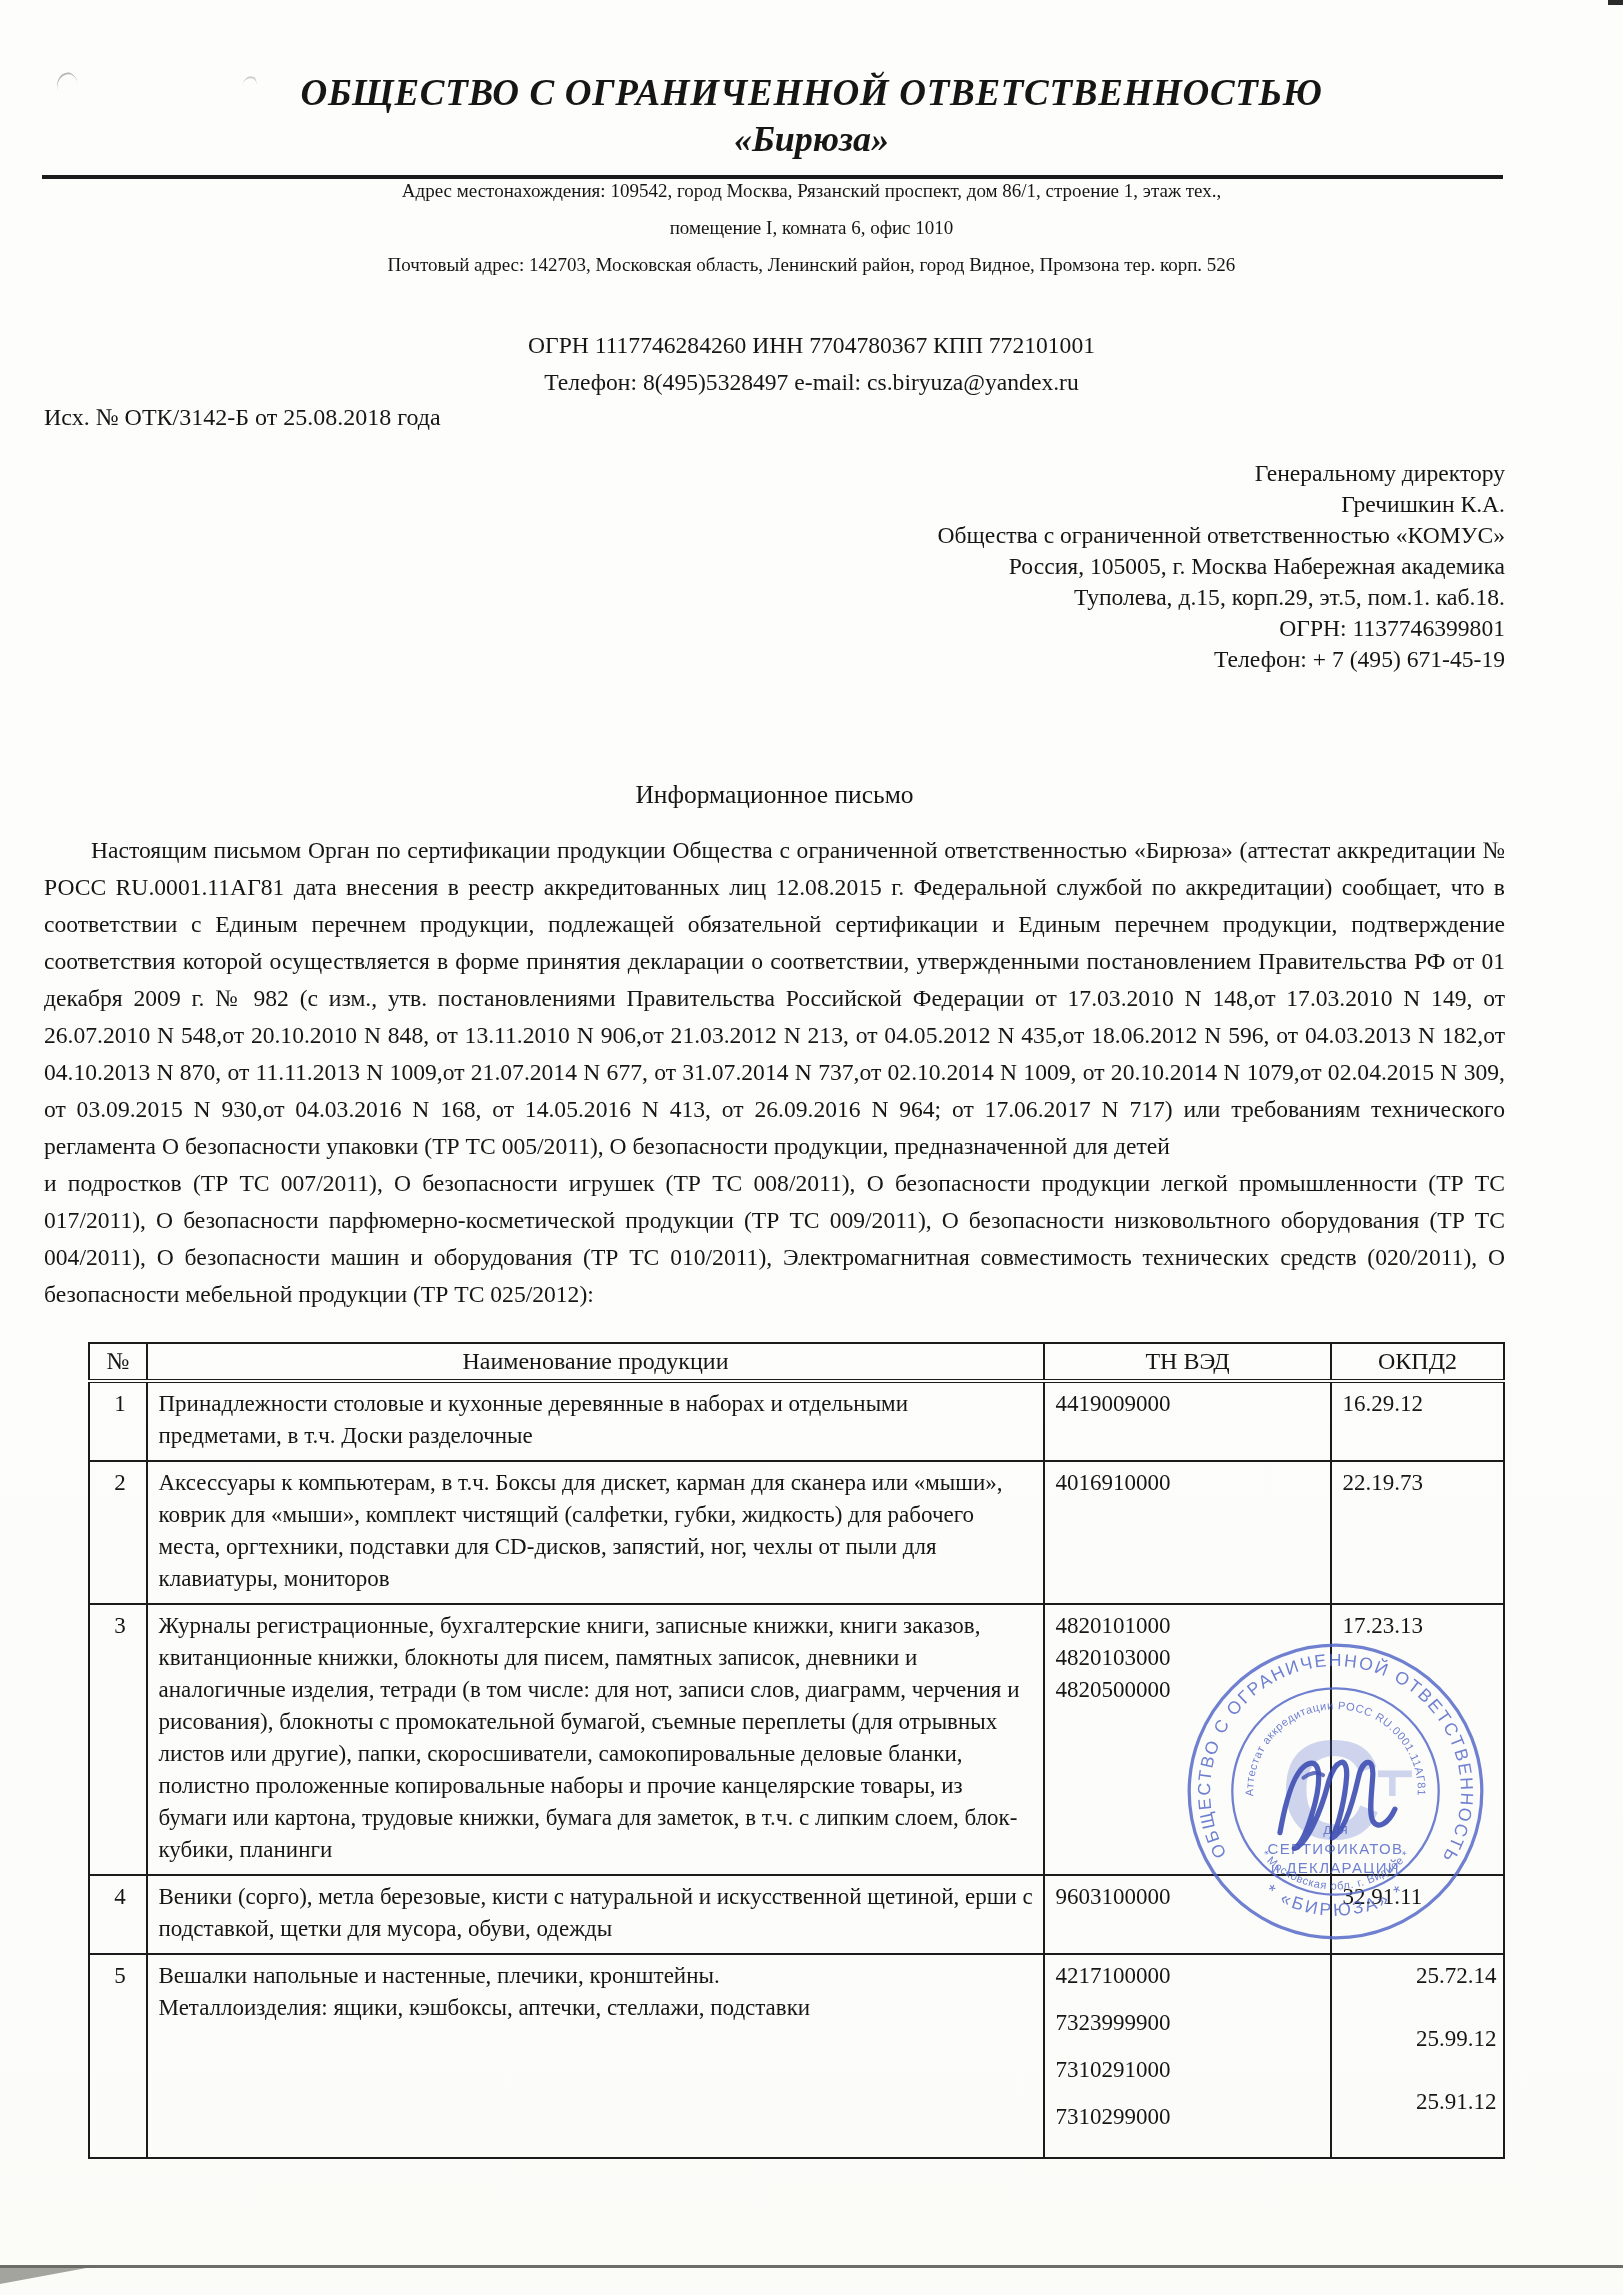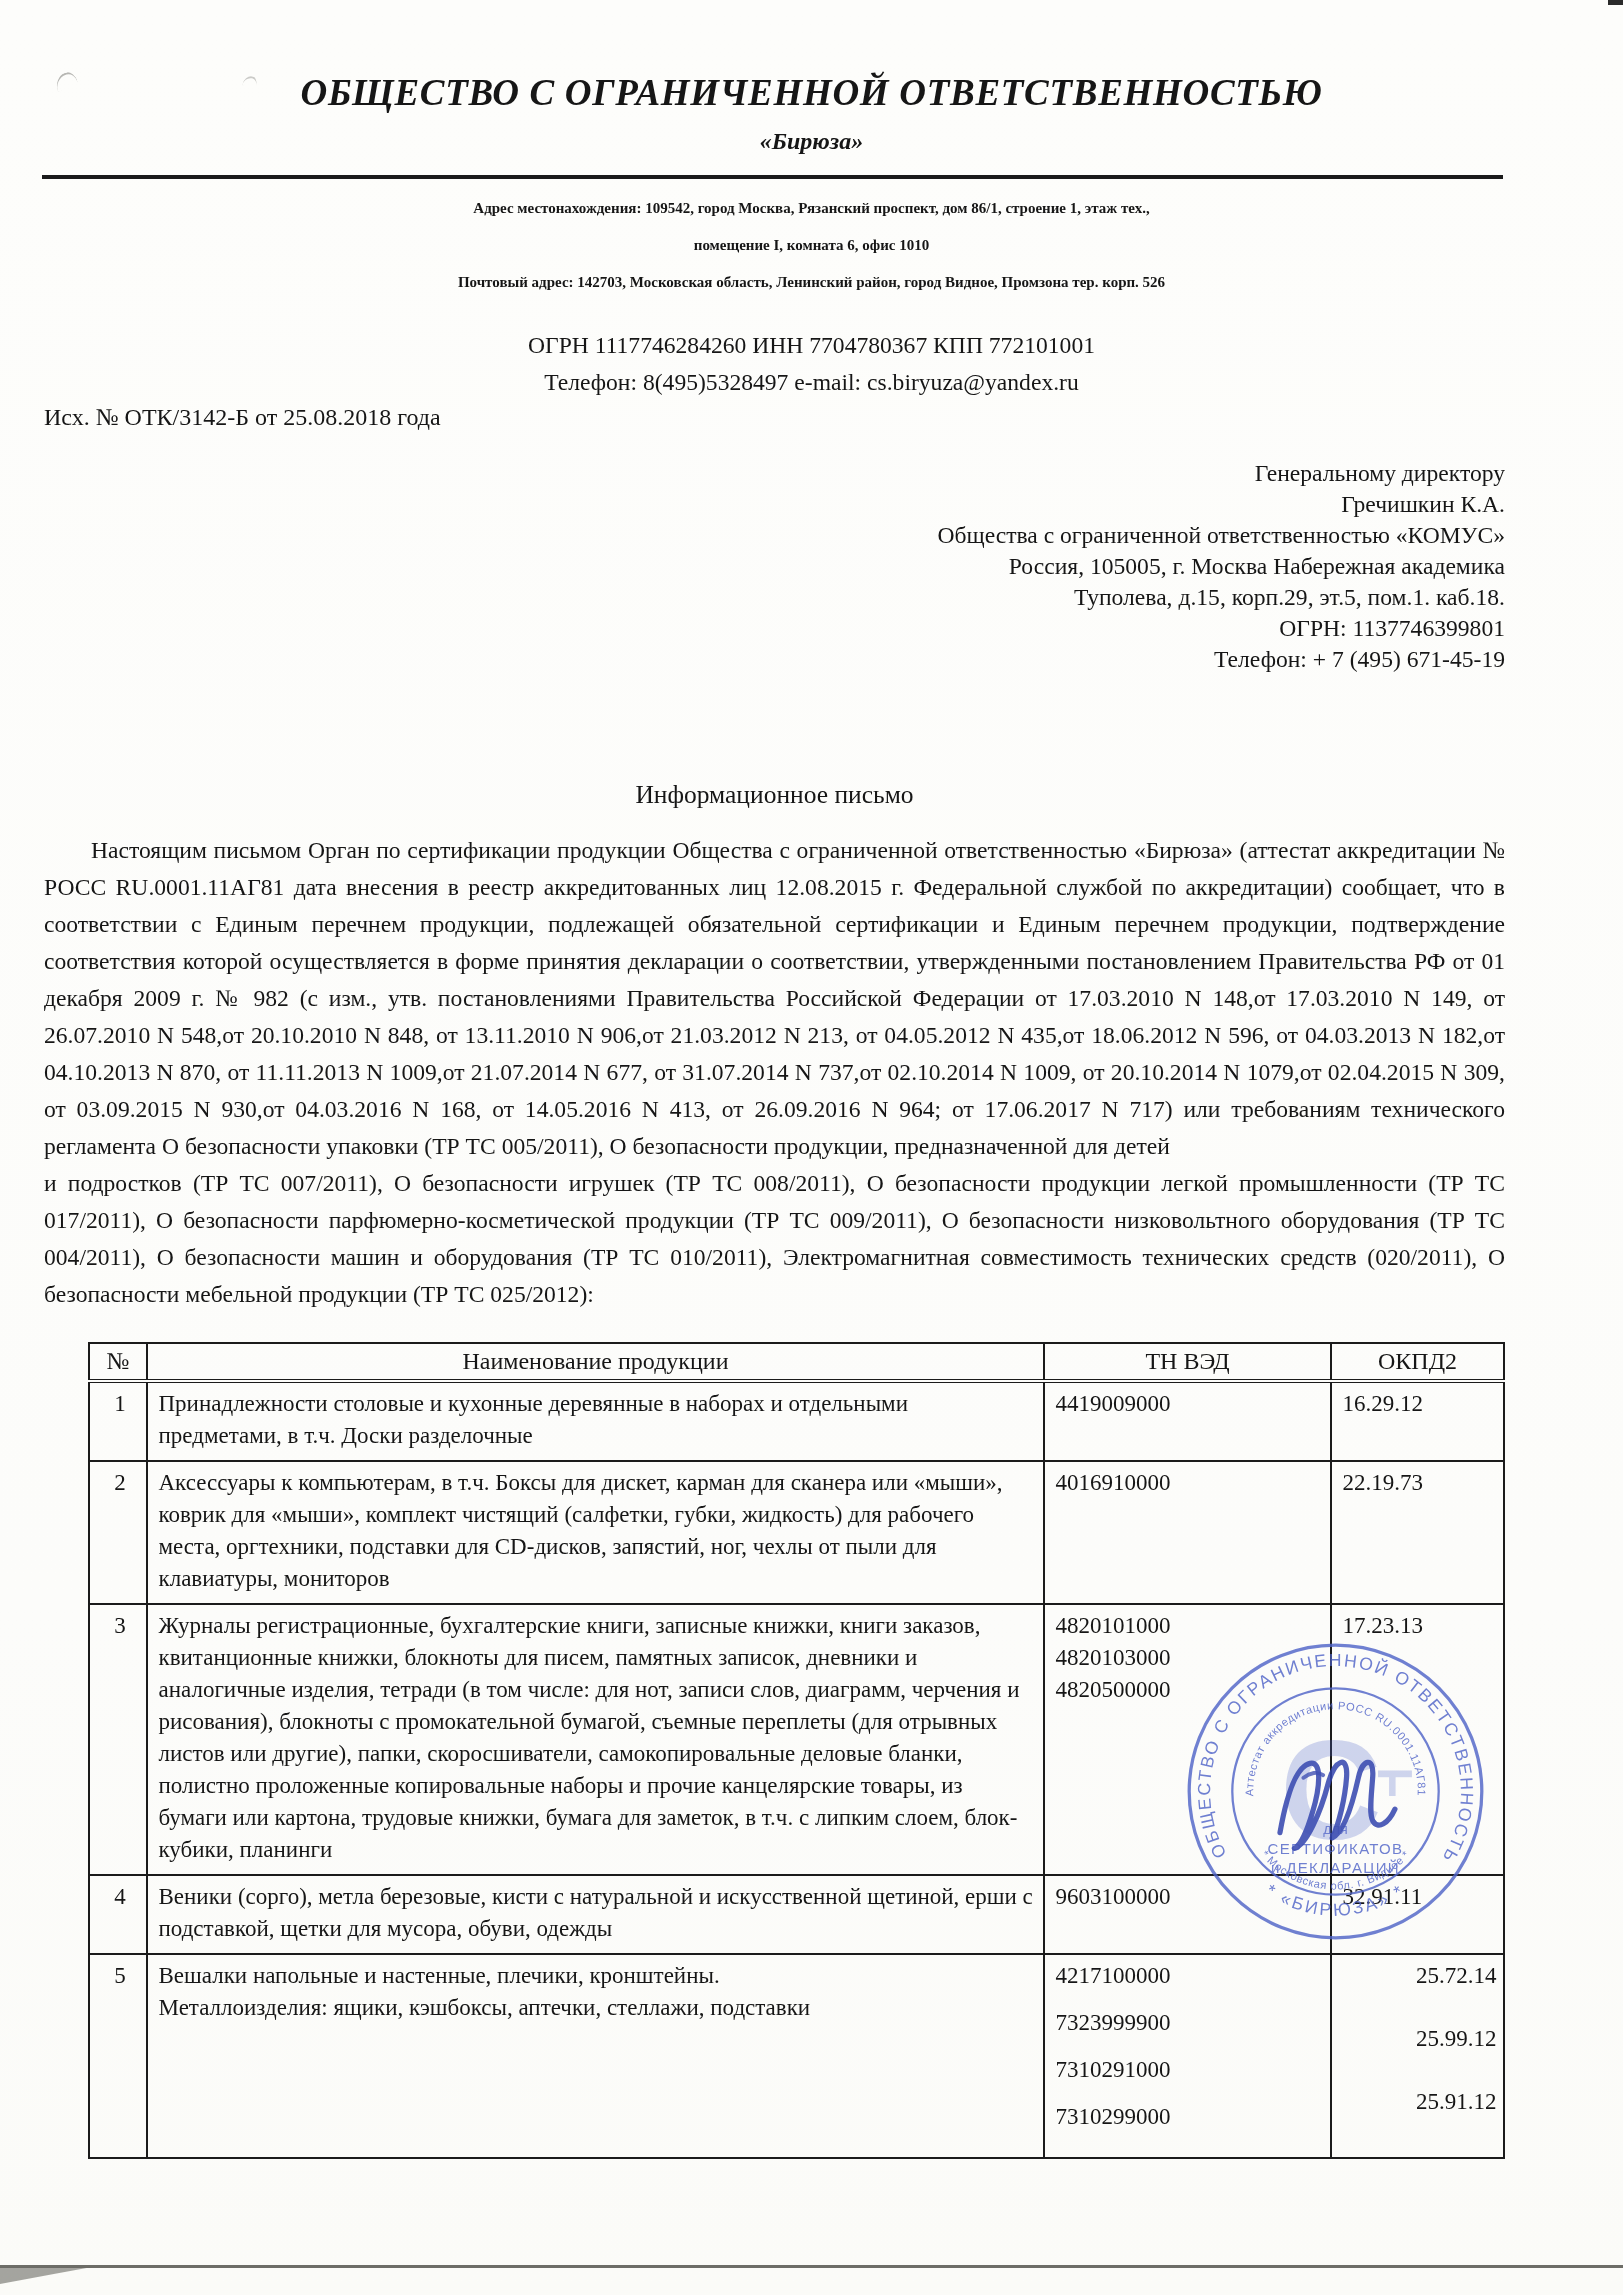--- a/index.html
+++ b/index.html
@@ -9,23 +9,23 @@
     width:1623px;height:2295px;
     margin:0 auto;
     background:linear-gradient(180deg,#fdfdfb 0%,#fcfcfa 70%,#fbfbf8 100%);
     font-family:"Liberation Serif", serif;
     color:#161616;
     overflow:hidden;
   }
   
   .letterhead{position:absolute;top:71px;left:0;width:100%;text-align:center;}
   .org-type{font-size:37px;font-weight:bold;font-style:italic;letter-spacing:0.7px;}
-  .org-name{font-size:24px;font-weight:bold;font-style:italic;margin-top:14px;}
+  .org-name{font-size:36px;font-weight:bold;font-style:italic;margin-top:4px;}
   .header-rule{position:absolute;top:175px;left:42px;width:1461px;height:3.9px;background:#1b1b1b;}
-  .contact-block{position:absolute;top:190px;left:0;width:100%;text-align:center;font-size:15px;line-height:37px;font-weight:bold;}
+  .contact-block{position:absolute;top:172px;left:0;width:100%;text-align:center;font-size:19px;line-height:37px;}
   .reg-block{position:absolute;top:327px;left:0;width:100%;text-align:center;font-size:23.6px;line-height:37px;}
   .outgoing{position:absolute;top:404px;left:44px;font-size:24px;}
   .recipient{position:absolute;top:458px;right:118px;text-align:right;font-size:23.6px;line-height:31px;}
   
   .main-flow{position:absolute;top:780px;left:44px;width:1461px;}
   .letter-title{text-align:center;font-size:25.5px;margin:0 0 22px 0;font-weight:normal;}
   .body-par{font-size:23.6px;line-height:37px;text-align:justify;margin:0;}
   .body-par.first{text-indent:47px;}
   
   .table-wrap{position:relative;margin:29px 0 0 44px;width:1416px;}

